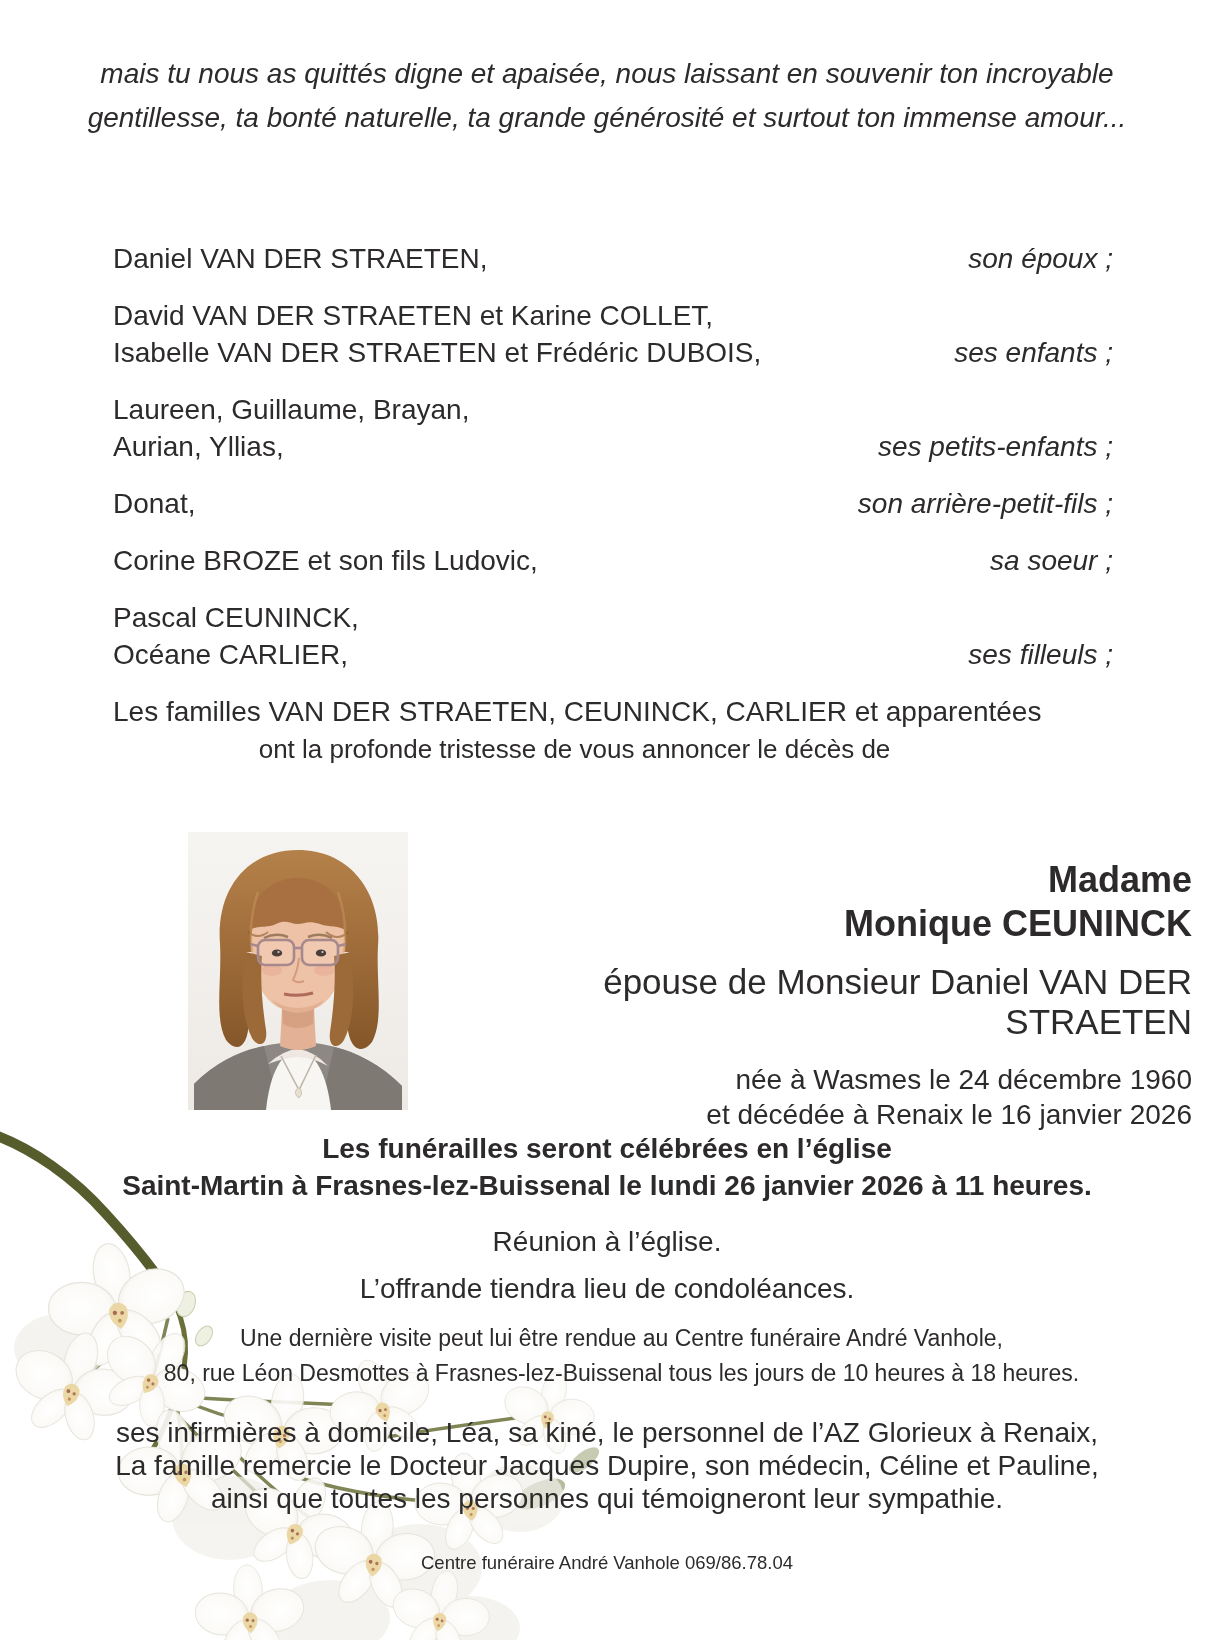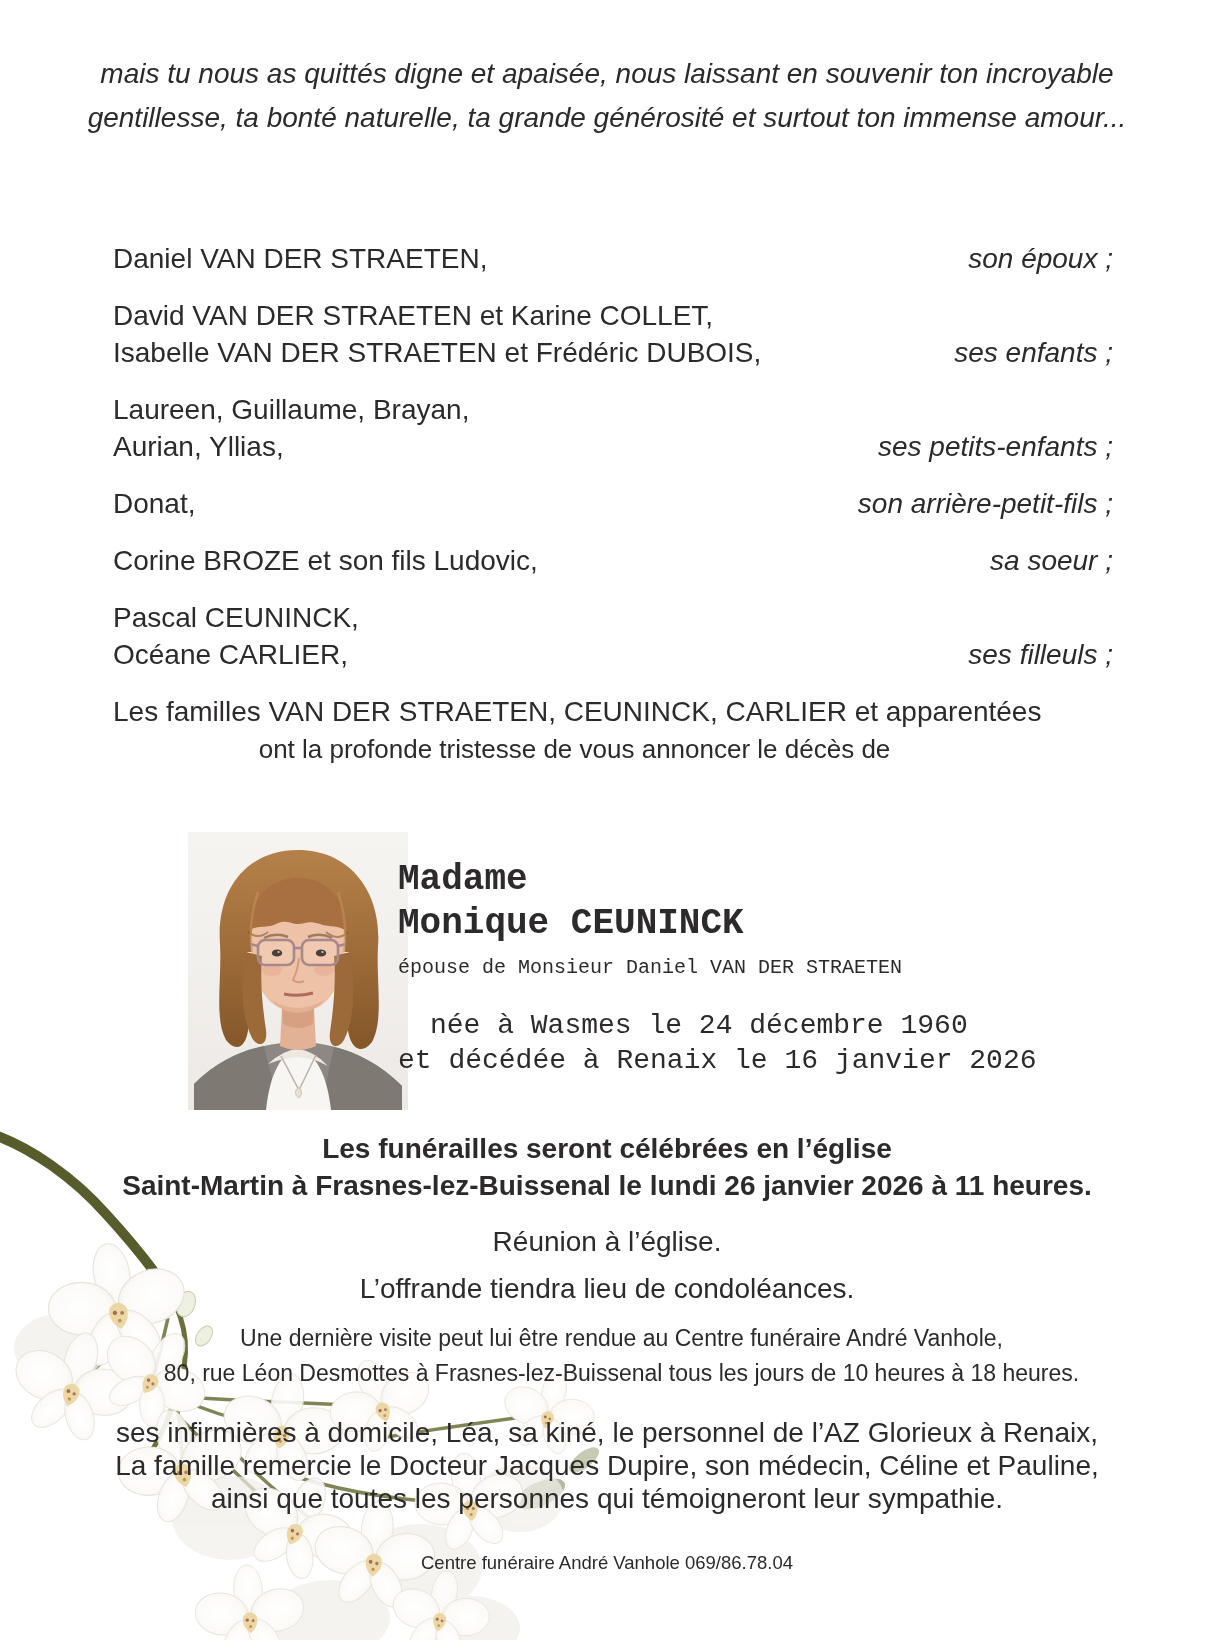--- a/index.html
+++ b/index.html
@@ -33,23 +33,23 @@
   .relation{font-style:italic;font-size:28px;line-height:37px;white-space:nowrap;padding-right:0;}
   .families-line{font-size:28px;line-height:37px;margin-bottom:12px;}
   .announcement{
     position:absolute;top:731px;left:0;width:1149px;z-index:2;
     text-align:center;font-size:26px;line-height:37px;
   }
 
   
   .photo-frame{position:absolute;left:188px;top:832px;width:220px;height:278px;z-index:2;}
   .photo-frame svg{display:block;width:100%;height:100%;}
-  .deceased-text{position:absolute;left:398px;top:858px;width:772px;text-align:left;z-index:2;font-family:Liberation Mono, monospace;}
+  .deceased-text{position:absolute;left:420px;top:858px;width:772px;text-align:right;z-index:2;}
   .deceased-title,.deceased-name{font-weight:bold;font-size:36px;line-height:44px;}
-  .spouse-line{font-size:20px;line-height:40px;margin-top:2px;}
+  .spouse-line{font-size:35px;line-height:40px;margin-top:16px;}
   .birth-line{font-size:28px;line-height:35px;margin-top:20px;padding-left:32px;}
   .death-line{font-size:28px;line-height:35px;}
 
   
   .center-par{position:absolute;left:0;width:1214px;text-align:center;z-index:2;}
   .funeral-heading{top:1130px;font-weight:bold;font-size:28px;line-height:37px;}
   .meeting{top:1224px;font-size:28px;line-height:35px;}
   .offering{top:1271px;font-size:28px;line-height:35px;}
   .visit{top:1321px;font-size:23px;line-height:35px;padding-left:29px;}
   .thanks{top:1416px;font-size:28px;line-height:33px;}

